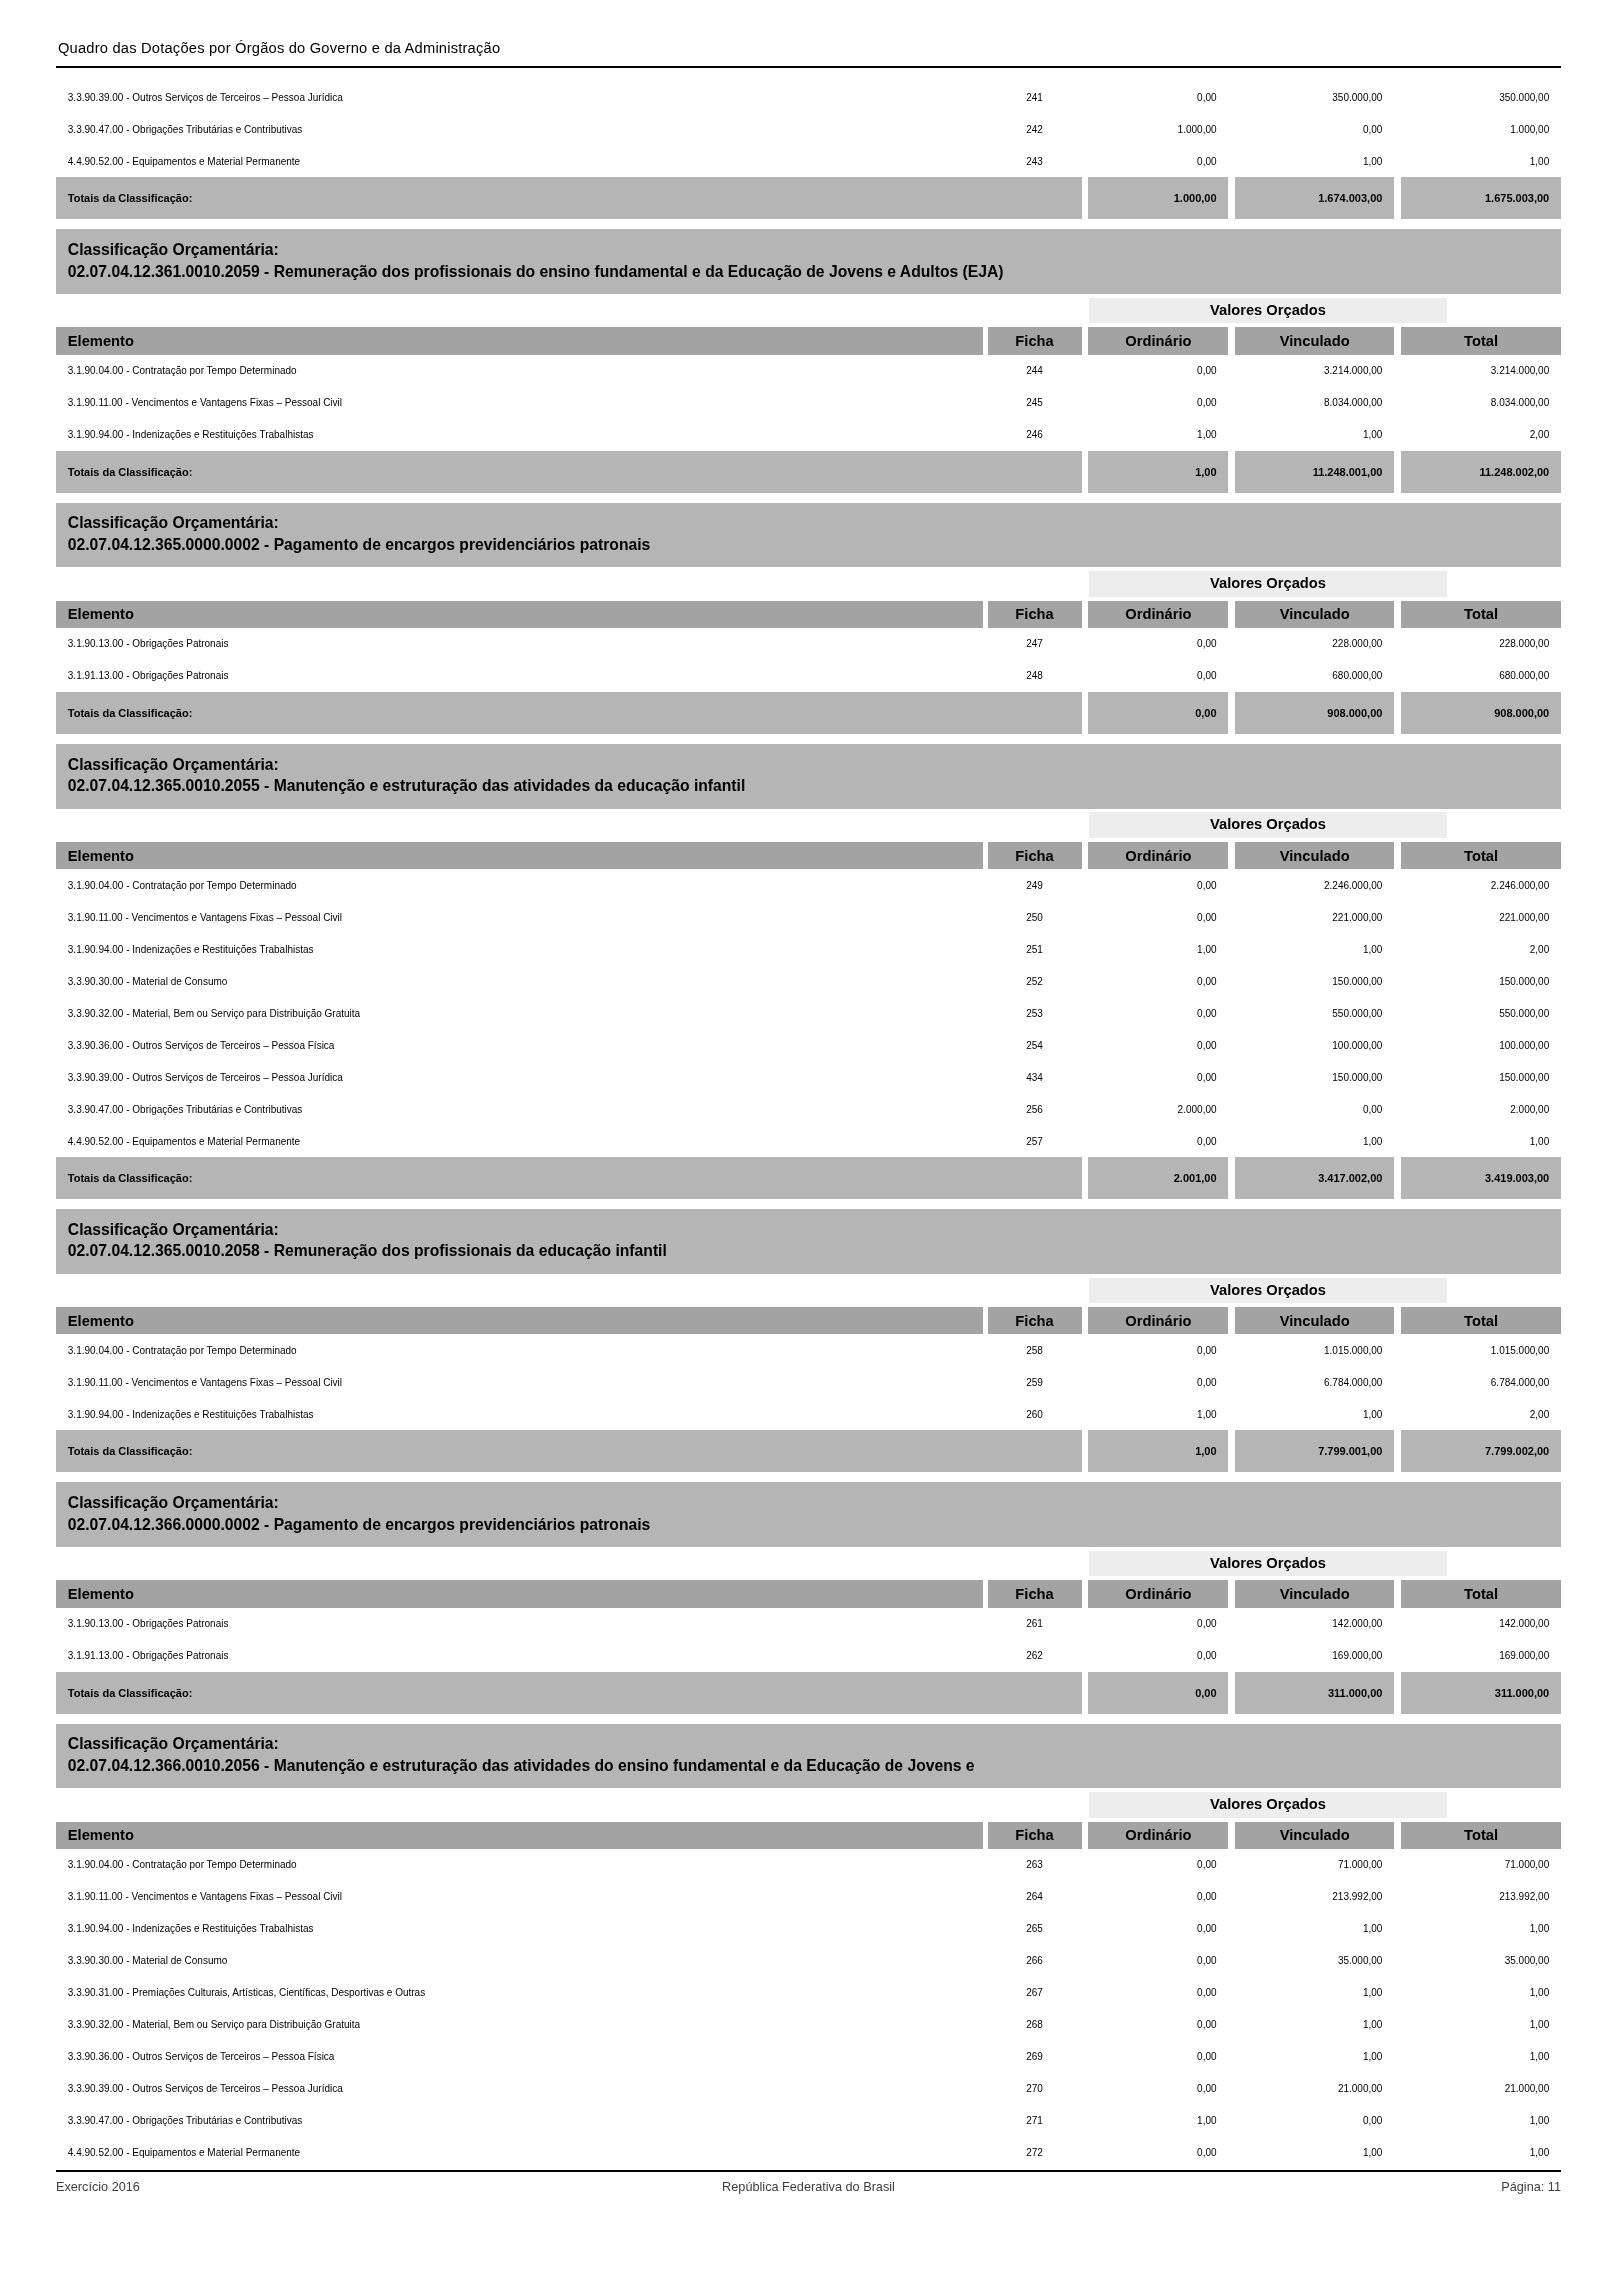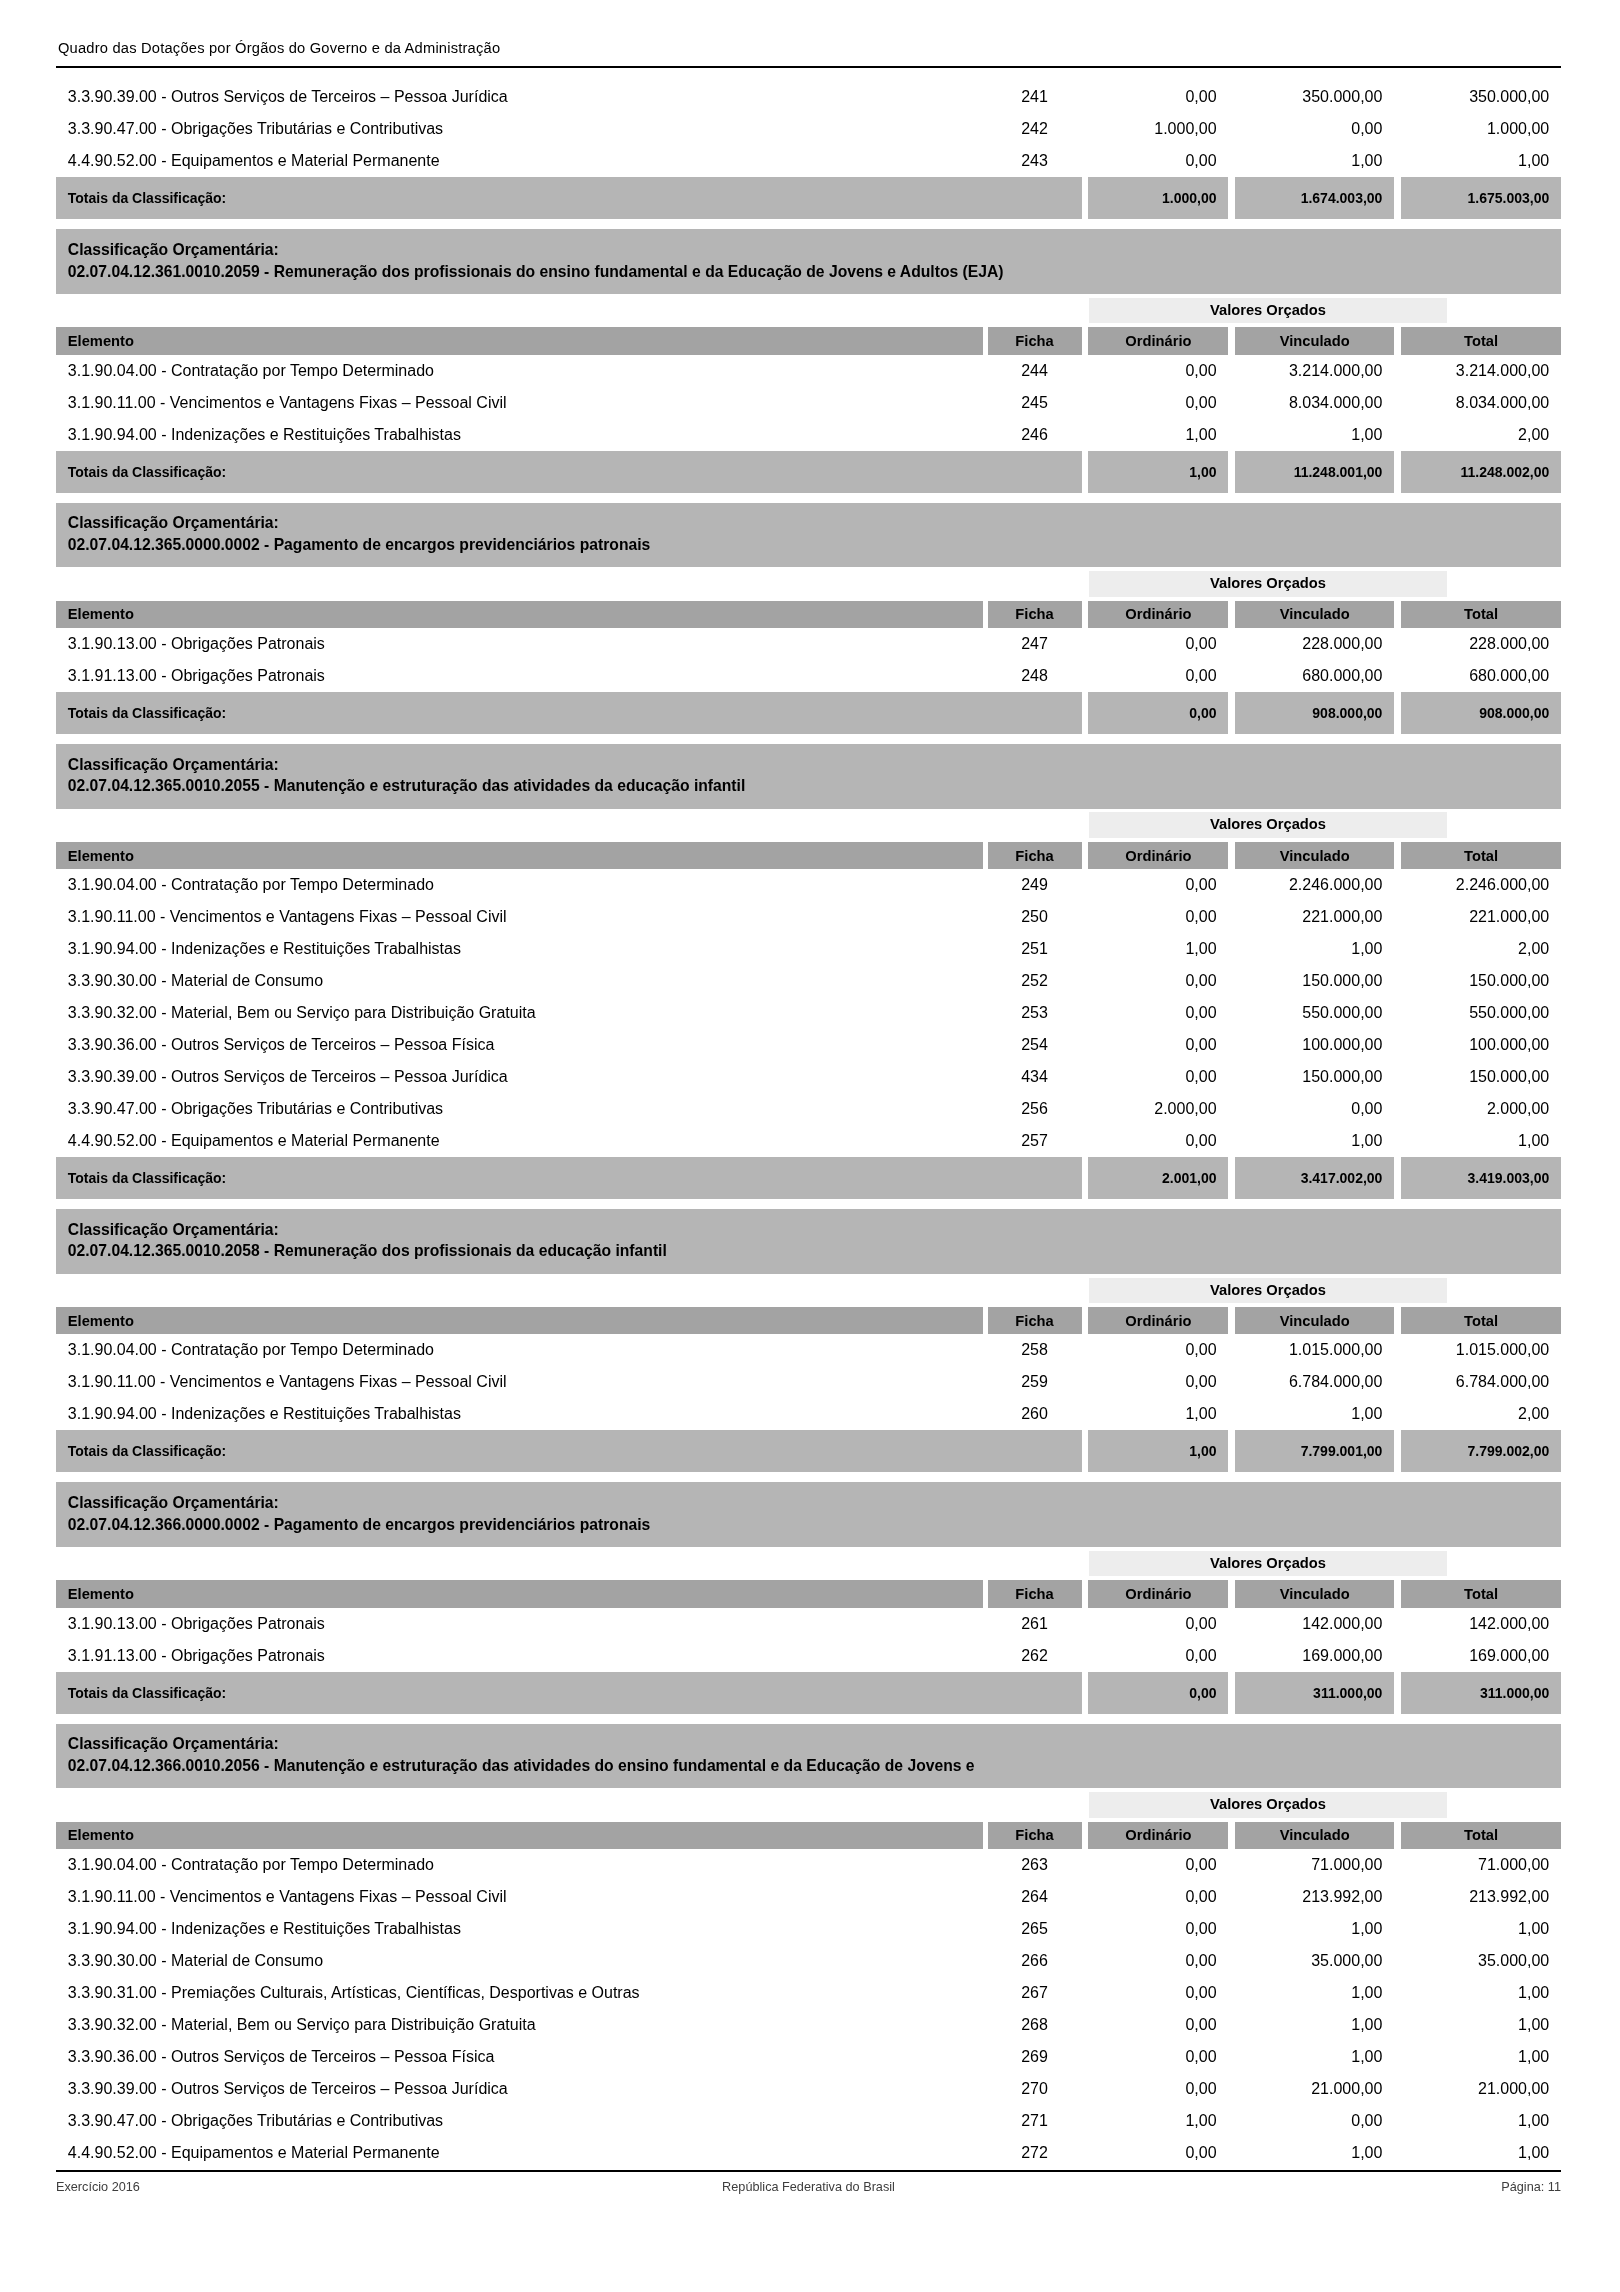--- a/index.html
+++ b/index.html
@@ -16,23 +16,23 @@
   .block + .block { margin-top: 9.8px; }
 
   .class-band { background: #b5b5b5; padding: 9.8px 11.8px 11.8px 11.8px; }
   .class-label, .class-code { font-size: 15.7px; font-weight: 700; line-height: 21.6px; }
 
   .valores-row { margin-top: 3.9px; height: 25.5px; }
   .valores-box { margin-left: 1033px; width: 358px; height: 25.5px; background: #ededed;
                  font-size: 14.7px; font-weight: 700; text-align: center; line-height: 25.5px; }
 
   .row, .header-row, .totals-row { display: flex; align-items: center; }
-  .row { height: 32px; font-size: 16px; }
+  .row { height: 32px; font-size: 10px; }
   .header-row { height: 27.4px; margin-top: 3.9px; font-size: 14.7px; font-weight: 700; }
-  .totals-row { height: 42px; font-size: 14px; font-weight: 700; }
+  .totals-row { height: 42px; font-size: 11px; font-weight: 700; }
 
   .cell { height: 100%; display: flex; align-items: center; }
   .c-elem  { width: 927px; padding-left: 11.8px; }
   .c-ficha { width: 94px;  margin-left: 4.9px; justify-content: center; }
   .c-ord   { width: 140px; margin-left: 6.9px; }
   .c-vin   { width: 159px; margin-left: 6.9px; }
   .c-tot   { width: 160px; margin-left: 6.9px; }
   .num { justify-content: flex-end; padding-right: 11.8px; }
 
   .header-row .cell { background: #a3a3a3; }

